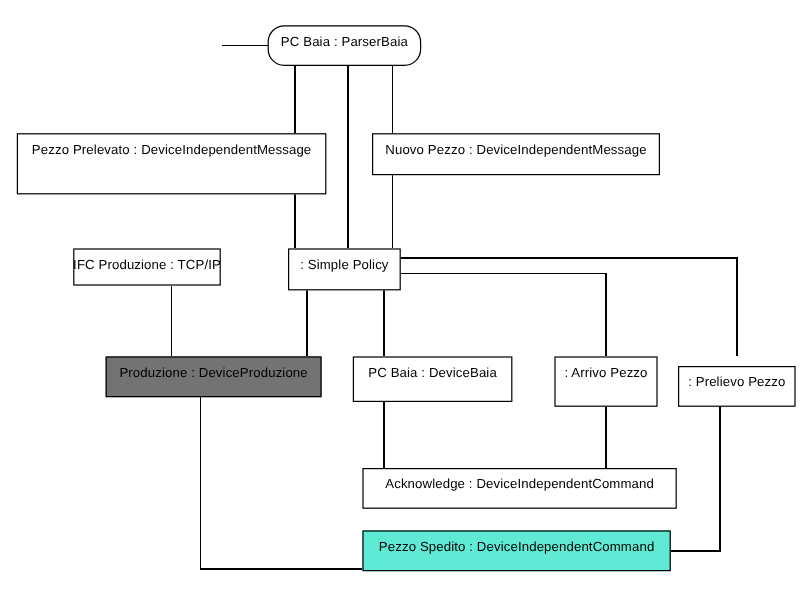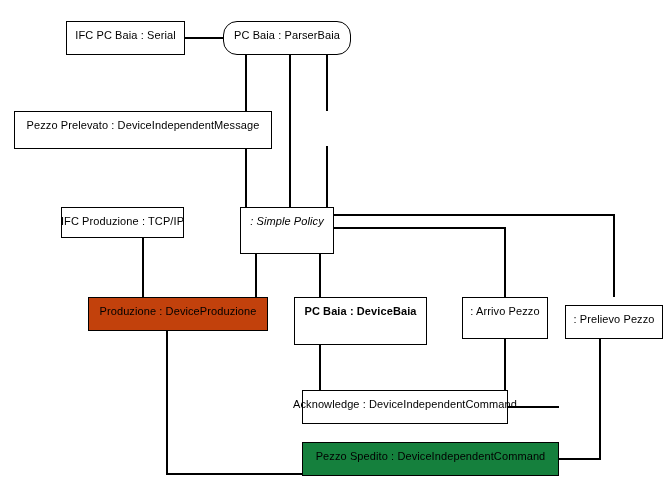--- a/index.html
+++ b/index.html
@@ -64,47 +64,47 @@
         <polyline points="320,238 320,297" fill="none" stroke="#000000" stroke-width="1.2"></polyline>
         <polyline points="334,215 614,215 614,297" fill="none" stroke="#000000" stroke-width="1.2"></polyline>
         <polyline points="334,228 505,228 505,297" fill="none" stroke="#000000" stroke-width="1.2"></polyline>
         <polyline points="167,331 167,474 302,474" fill="none" stroke="#000000" stroke-width="1.2"></polyline>
         <polyline points="320,331 320,390" fill="none" stroke="#000000" stroke-width="1.2"></polyline>
         <polyline points="505,331 505,407 559,407" fill="none" stroke="#000000" stroke-width="1.2"></polyline>
         <polyline points="600,331 600,459 559,459" fill="none" stroke="#000000" stroke-width="1.2"></polyline>
       </g>
   </svg>
 
-  <div class="node" style="left: 66px; top: 21px; width: 119px; height: 34px; border-color: rgb(0, 0, 0); background: rgb(255, 255, 255);">
-    <span class="node-label">IFC PC Baia : Serial</span>
-  </div>
   <div class="node" style="left: 223px; top: 21px; width: 128px; height: 34px; border-color: rgb(0, 0, 0); background: rgb(255, 255, 255); border-radius: 14px;">
     <span class="node-label">PC Baia : ParserBaia</span>
   </div>
-  <div class="node" style="left: 14px; top: 111px; width: 258px; height: 38px; border-color: rgb(0, 0, 0); background: rgb(255, 255, 255);">
+  <div class="node" style="left: 14px; top: 111px; width: 258px; height: 51px; border-color: rgb(0, 0, 0); background: rgb(255, 255, 255);">
     <span class="node-label">Pezzo Prelevato : DeviceIndependentMessage</span>
+  </div>
+  <div class="node" style="left: 310px; top: 111px; width: 240px; height: 35px; border-color: rgb(0, 0, 0); background: rgb(255, 255, 255);">
+    <span class="node-label">Nuovo Pezzo : DeviceIndependentMessage</span>
   </div>
   <div class="node" style="left: 61px; top: 207px; width: 123px; height: 31px; border-color: rgb(0, 0, 0); background: rgb(255, 255, 255);">
     <span class="node-label">IFC Produzione : TCP/IP</span>
   </div>
-  <div class="node" style="left: 240px; top: 207px; width: 94px; height: 47px; border-color: rgb(0, 0, 0); background: rgb(255, 255, 255); font-style: italic;">
+  <div class="node" style="left: 240px; top: 207px; width: 94px; height: 35px; border-color: rgb(0, 0, 0); background: rgb(255, 255, 255);">
     <span class="node-label">: Simple Policy</span>
   </div>
-  <div class="node" style="left: 88px; top: 297px; width: 180px; height: 34px; border-color: rgb(0, 0, 0); background: #c2410c;">
+  <div class="node" style="left: 88px; top: 297px; width: 180px; height: 34px; border-color: rgb(0, 0, 0); background: #737373;">
     <span class="node-label">Produzione : DeviceProduzione</span>
   </div>
-  <div class="node" style="left: 294px; top: 297px; width: 133px; height: 48px; border-color: rgb(0, 0, 0); background: rgb(255, 255, 255); font-weight: bold;">
+  <div class="node" style="left: 294px; top: 297px; width: 133px; height: 38px; border-color: rgb(0, 0, 0); background: rgb(255, 255, 255);">
     <span class="node-label">PC Baia : DeviceBaia</span>
   </div>
   <div class="node" style="left: 462px; top: 297px; width: 86px; height: 42px; border-color: rgb(0, 0, 0); background: rgb(255, 255, 255);">
     <span class="node-label">: Arrivo Pezzo</span>
   </div>
   <div class="node" style="left: 565px; top: 305px; width: 98px; height: 34px; border-color: rgb(0, 0, 0); background: rgb(255, 255, 255);">
     <span class="node-label">: Prelievo Pezzo</span>
   </div>
-  <div class="node" style="left: 302px; top: 390px; width: 206px; height: 34px; border-color: rgb(0, 0, 0); background: rgb(255, 255, 255);">
+  <div class="node" style="left: 302px; top: 390px; width: 262px; height: 34px; border-color: rgb(0, 0, 0); background: rgb(255, 255, 255);">
     <span class="node-label">Acknowledge : DeviceIndependentCommand</span>
   </div>
-  <div class="node" style="left: 302px; top: 442px; width: 257px; height: 34px; border-color: rgb(0, 0, 0); background: #15803d;">
+  <div class="node" style="left: 302px; top: 442px; width: 257px; height: 34px; border-color: rgb(0, 0, 0); background: #5eead4;">
     <span class="node-label">Pezzo Spedito : DeviceIndependentCommand</span>
   </div>
 
 </div>
 
 </body></html>

